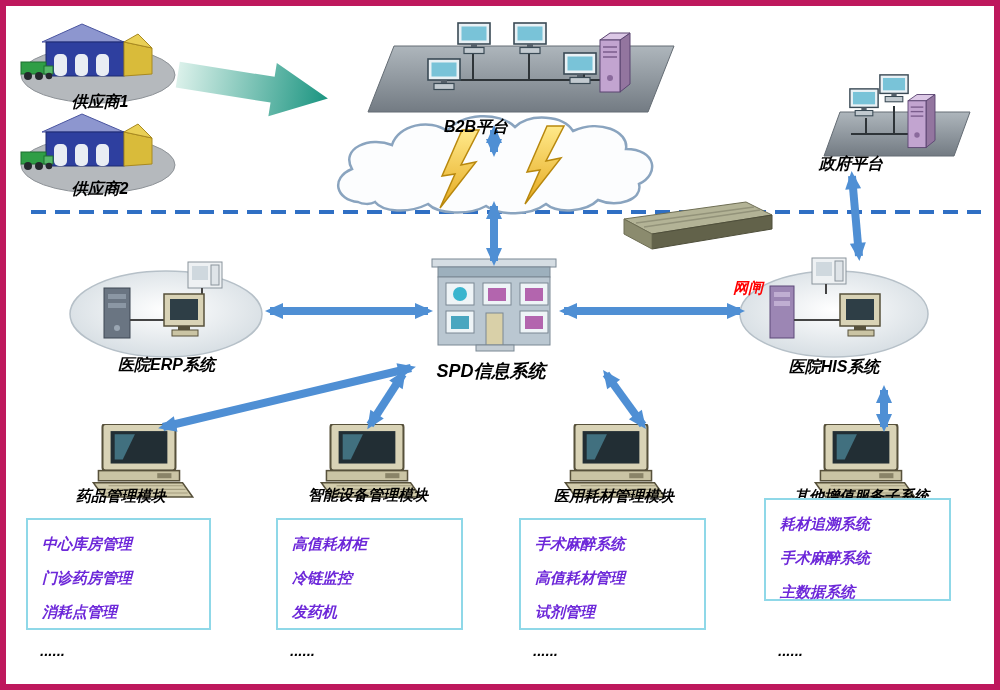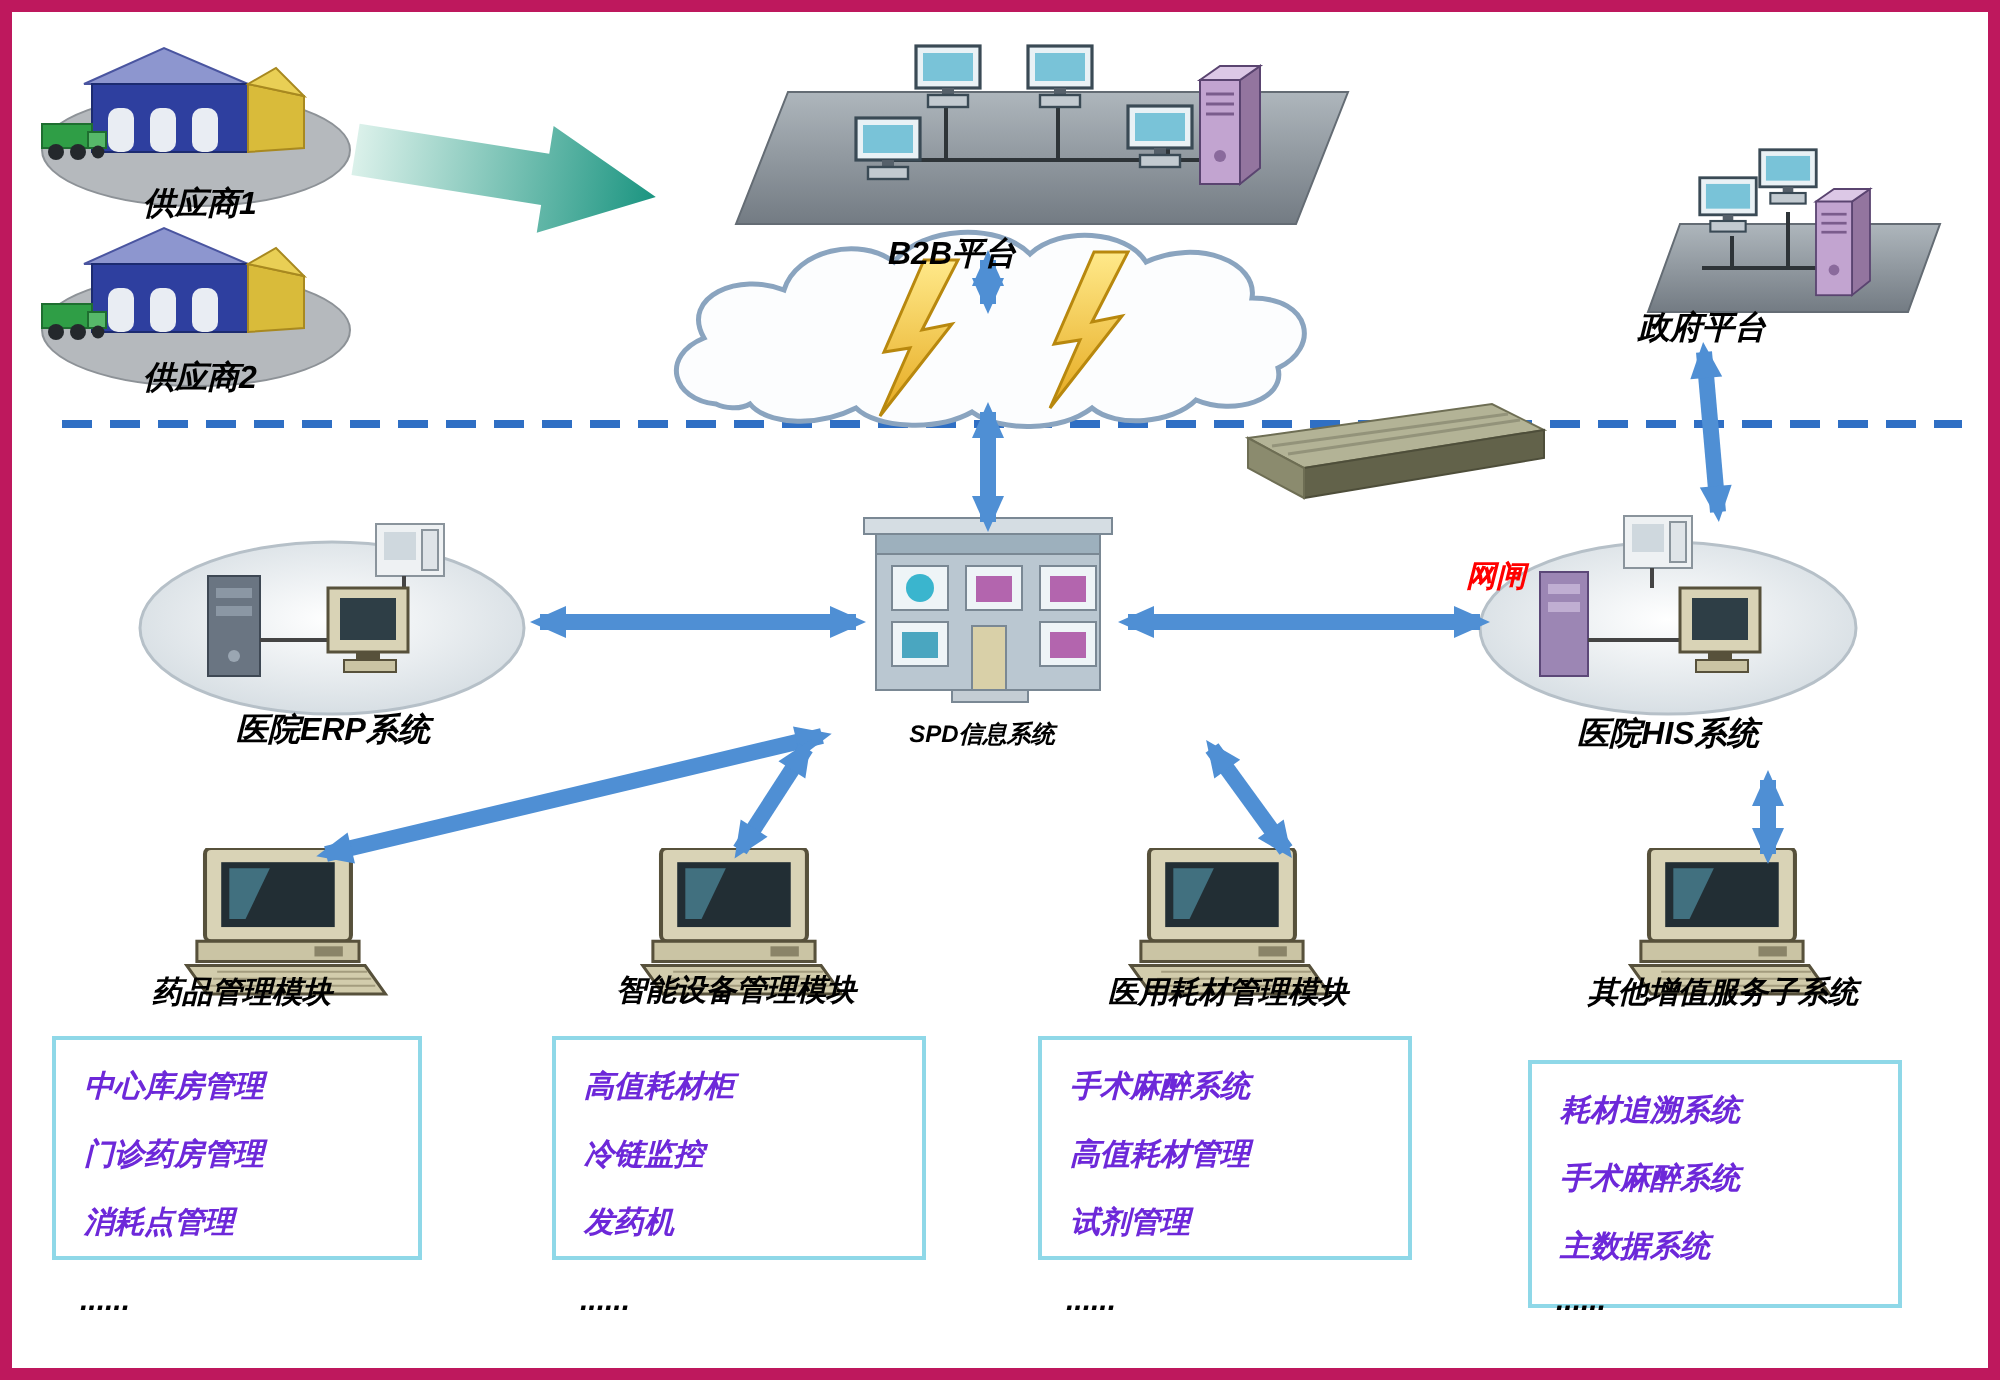--- a/index.html
+++ b/index.html
@@ -2,21 +2,21 @@
 <html><head>
 <meta charset="utf-8">
 <style>
   html,body{margin:0;padding:0;background:#fff;font-family:"Liberation Sans",sans-serif;}
   .stage{position:relative;width:1000px;height:690px;background:#ffffff;overflow:hidden;
          border:6px solid #be185d;box-sizing:border-box;font-style:italic;}
   svg.canvas{position:absolute;left:0;top:0;}
   .label{position:absolute;font-weight:bold;color:#000;text-align:center;white-space:nowrap;}
   .lbl-15{font-size:15px;}
   .lbl-16{font-size:16px;}
-  .lbl-18{font-size:12px;}
+  .lbl-18{font-size:18px;}
   .red{color:#ff0000;}
   .module-box{position:absolute;background:#fff;border:2px solid #8fd8e8;box-sizing:border-box;padding-top:7px;}
   .module-box .item{font-size:15px;font-weight:bold;color:#6d28d9;padding-left:14px;height:34px;line-height:34px;white-space:nowrap;}
   .dots{position:absolute;font-weight:bold;font-size:15px;color:#000;}
 </style>
 </head>
 <body>
 
 <div class="stage">
 
@@ -229,21 +229,21 @@
 <div class="module-box" style="left:270px;top:512px;width:187px;height:112px;">
   <div class="item">高值耗材柜</div>
   <div class="item">冷链监控</div>
   <div class="item">发药机</div>
 </div>
 <div class="module-box" style="left:513px;top:512px;width:187px;height:112px;">
   <div class="item">手术麻醉系统</div>
   <div class="item">高值耗材管理</div>
   <div class="item">试剂管理</div>
 </div>
-<div class="module-box" style="left:758px;top:524px;width:187px;height:124px;">
+<div class="module-box" style="left:758px;top:492px;width:187px;height:103px;">
   <div class="item">耗材追溯系统</div>
   <div class="item">手术麻醉系统</div>
   <div class="item">主数据系统</div>
 </div>
 
 <div class="dots" style="left:34px;top:636px;">......</div>
 <div class="dots" style="left:284px;top:636px;">......</div>
 <div class="dots" style="left:527px;top:636px;">......</div>
 <div class="dots" style="left:772px;top:636px;">......</div>
 

